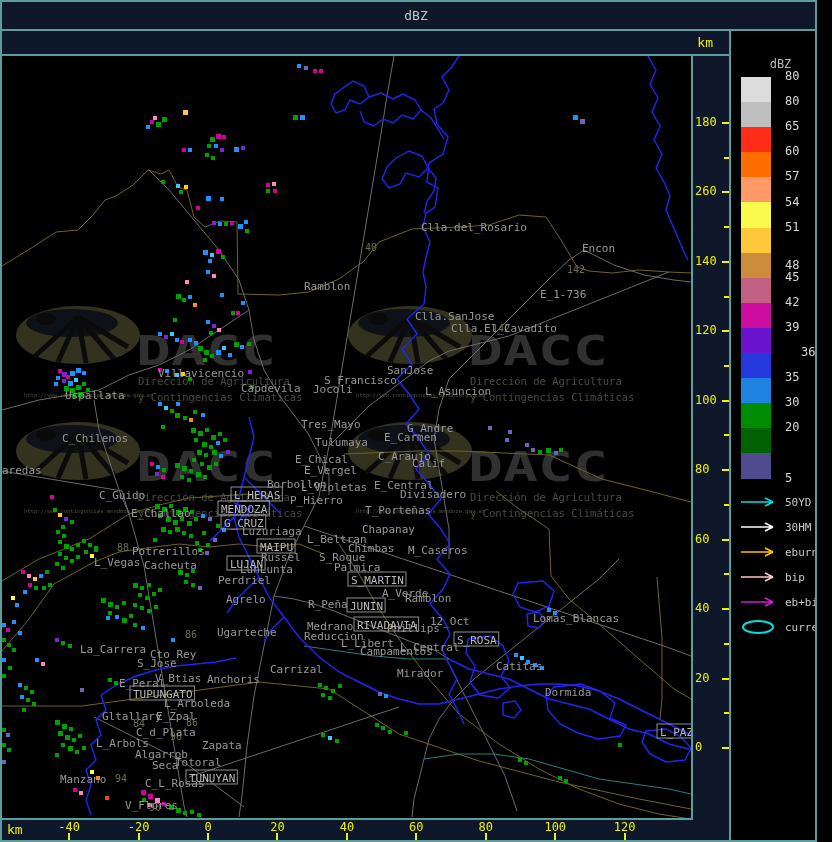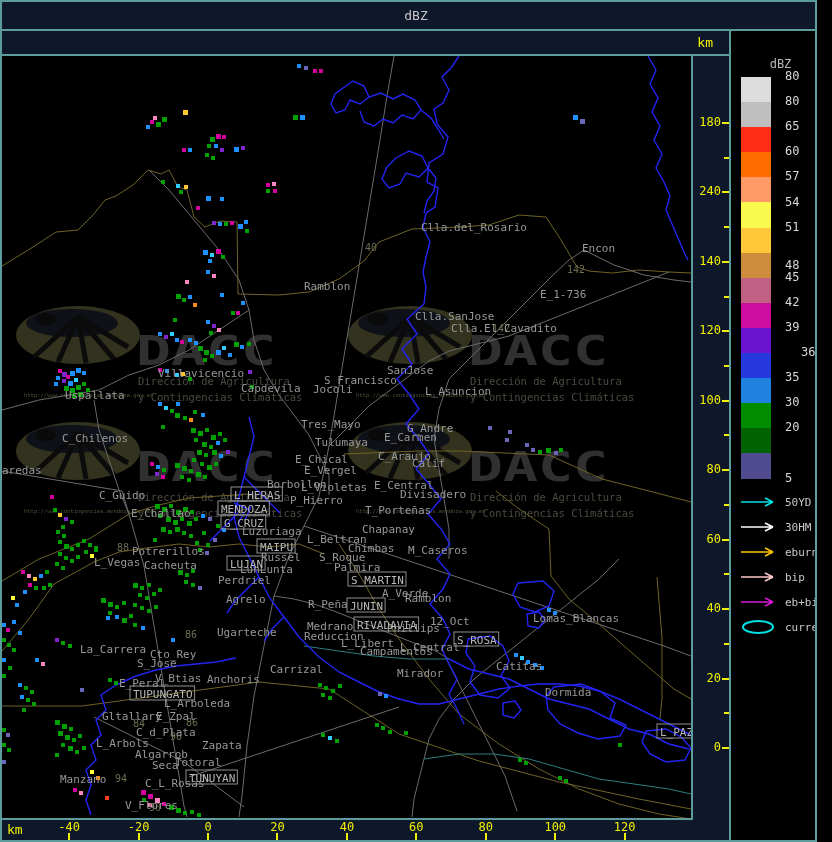--- a/index.html
+++ b/index.html
@@ -10,21 +10,21 @@
   #titlebar{left:0;top:0;width:828px;height:27px;border-bottom:2px solid #5c9c9c;
     color:#c4c4c4;font-size:13px;text-align:center;line-height:27px;}
   #headerbar{left:0;top:29px;width:727px;height:23px;border-right:2px solid #5c9c9c;
     border-bottom:2px solid #5c9c9c;color:#f0f000;font-size:13px;line-height:23px;}
   #headerbar .htext{position:absolute;left:6px;white-space:pre;}
   #headerbar .hkm{position:absolute;right:16px;}
   #mapbox{left:0;top:54px;width:689px;height:762px;border-right:2px solid #5c9c9c;
     border-bottom:2px solid #5c9c9c;background:#000;}
   #yaxis{left:693px;top:54px;width:36px;height:764px;}
   .ytick{position:absolute;height:2px;background:#f0f000;}
-  .ylab{position:absolute;width:26px;text-align:right;color:#f0f000;font-size:12px;}
+  .ylab{position:absolute;width:26px;text-align:left;color:#f0f000;font-size:12px;}
   #xaxis{left:0;top:818px;width:729px;height:20px;}
   .xtick{position:absolute;width:2px;height:7px;top:13px;background:#f0f000;}
   .xlab{position:absolute;width:44px;text-align:center;color:#f0f000;font-size:12px;top:0;}
   #xunit{position:absolute;left:5px;top:2px;color:#f0f000;font-size:13px;}
   #rightpanel{left:727px;top:29px;width:99px;height:809px;border-left:2px solid #5c9c9c;background:#000;}
   #cbar-title{position:absolute;left:0;top:26px;width:99px;text-align:center;color:#b8b8b8;font-size:12px;}
   #cbar{position:absolute;left:10px;top:46px;width:30px;}
   .ccell{width:30px;}
   .clab{position:absolute;left:44px;width:34px;color:#d8d8d8;font-size:12px;}
   #legend{position:absolute;left:4px;top:460px;width:95px;}
@@ -617,21 +617,21 @@
       <div class="ytick" style="top: 343.75px; left: 27px; width: 8px;"></div>
       <div class="ylab" style="top: 336.75px; left: 0px;">100</div>
       <div class="ytick" style="top: 309.025px; left: 29px; width: 6px;"></div>
       <div class="ytick" style="top: 274.3px; left: 27px; width: 8px;"></div>
       <div class="ylab" style="top: 267.3px; left: 0px;">120</div>
       <div class="ytick" style="top: 239.575px; left: 29px; width: 6px;"></div>
       <div class="ytick" style="top: 204.85px; left: 27px; width: 8px;"></div>
       <div class="ylab" style="top: 197.85px; left: 0px;">140</div>
       <div class="ytick" style="top: 170.125px; left: 29px; width: 6px;"></div>
       <div class="ytick" style="top: 135.4px; left: 27px; width: 8px;"></div>
-      <div class="ylab" style="top: 128.4px; left: 0px;">240</div>
+      <div class="ylab" style="top: 128.4px; left: 0px;">260</div>
       <div class="ytick" style="top: 100.675px; left: 29px; width: 6px;"></div>
       <div class="ytick" style="top: 65.95px; left: 27px; width: 8px;"></div>
       <div class="ylab" style="top: 58.95px; left: 0px;">180</div>
     </div>
   <div class="abs" id="xaxis">
     <span id="xunit">km</span>
   <div class="xtick" style="left: 66.1px;"></div>
       <div class="xlab" style="left: 45.1px;">-40</div>
       <div class="xtick" style="left: 135.55px;"></div>
       <div class="xlab" style="left: 114.55px;">-20</div>

